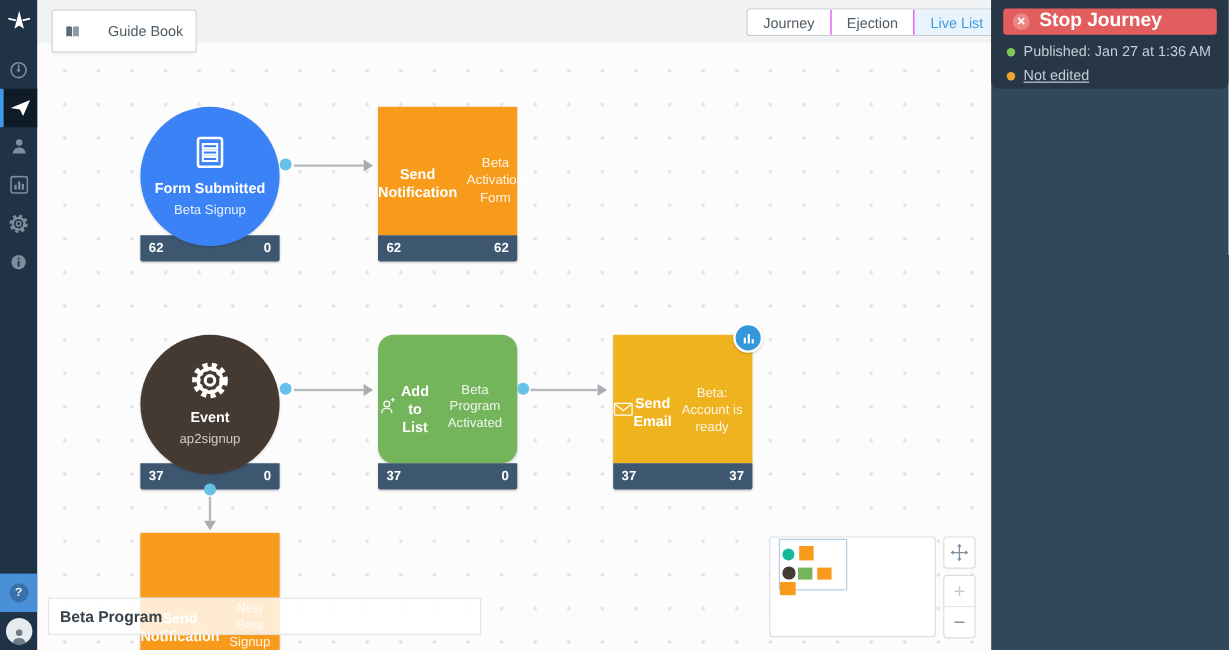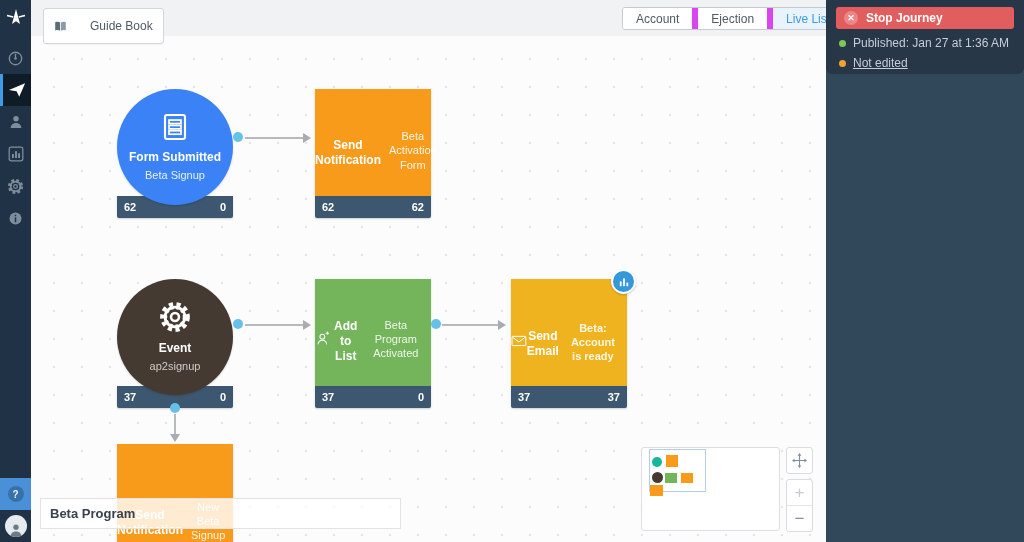--- a/index.html
+++ b/index.html
@@ -18,34 +18,34 @@
 
   
   .canvas { position:absolute; left:31px; top:0; width:795px; height:542px; background-color:#fcfcfd;
     background-image:radial-gradient(#e3e5e8 1.4px, transparent 1.6px);
     background-size:28px 28px; background-position:9px 17px; }
   .topstrip { position:absolute; left:31px; top:0; width:795px; height:36px; background:#f1f2f4; z-index:2; }
 
   .guide-book { position:absolute; left:43px; top:8px; height:36px; padding:0 10px; background:#fff; border:1px solid #d3d7db; border-radius:3px; display:flex; align-items:center; gap:23px; font-size:12px; color:#4e5a64; z-index:5; box-shadow:0 1px 1px rgba(0,0,0,0.04); cursor:pointer; }
 
   .tab-group { position:absolute; left:622px; top:7px; height:23px; display:flex; border:1px solid #c7ccd1; border-radius:3px; overflow:hidden; background:#fff; z-index:5; }
-  .tab { padding:0 13px; display:flex; align-items:center; font-size:12px; color:#4e5a64; border-left:6px solid #d946ef; cursor:pointer; background:#fff; }
+  .tab { padding:0 13px; display:flex; align-items:center; font-size:12px; color:#4e5a64; border-left:1px solid #d946ef; cursor:pointer; background:#fff; }
   .tab:first-child { border-left:none; }
   .tab.active { background:#e9f3fc; color:#3f9ae0; }
 
   
   .node { position:absolute; width:116px; height:129px; z-index:4; cursor:pointer; }
   .stats-bar { position:absolute; bottom:0; left:0; width:100%; height:22px; background:#3d5770; border-radius:0 0 2px 2px; display:flex; align-items:center; justify-content:space-between; padding:0 7px; color:#fff; font-size:11px; font-weight:bold; box-shadow:0 1px 2px rgba(0,0,0,0.18); }
   .node-circle { position:absolute; left:0; top:0; width:116px; height:116px; border-radius:50%; display:flex; flex-direction:column; align-items:center; justify-content:center; text-align:center; z-index:2; box-shadow:0 1px 2px rgba(0,0,0,0.15); }
   .node-body { position:absolute; left:0; top:0; width:116px; height:107px; display:flex; flex-direction:row; align-items:center; text-align:center; padding-top:13px; box-shadow:0 1px 2px rgba(0,0,0,0.15); }
   .node-body.tall { height:129px; }
   .node-title { color:#fff; font-size:12px; font-weight:bold; margin-top:7px; line-height:1.25; }
   .node-sub { color:rgba(255,255,255,0.88); font-size:11px; margin-top:3px; line-height:1.3; padding:0 8px; }
   .bg-teal { background:#3b82f6; } .bg-orange { background:#f89b1b; }
-  .bg-brown { background:#453a31; } .bg-green { background:#74b45b; } .bg-yellow { background:#eeb31f; }
+  .bg-brown { background:#453a31; } .bg-green { background:#74b45b;border-radius:13px; } .bg-yellow { background:#eeb31f; }
 
   .stats-badge { position:absolute; right:-9px; top:-10px; width:25px; height:25px; border-radius:50%; background:#3598db; border:2px solid #fff; display:flex; align-items:center; justify-content:center; z-index:6; cursor:pointer; box-shadow:0 1px 2px rgba(0,0,0,0.2); }
 
   
   .dot { position:absolute; width:10px; height:10px; border-radius:50%; background:#65c1e8; z-index:5; }
   .arrow-h { position:absolute; height:2px; background:#b6babd; z-index:3; }
   .arrow-h::after { content:""; position:absolute; right:-8px; top:-4px; border-left:8px solid #a9adb1; border-top:5px solid transparent; border-bottom:5px solid transparent; }
   .arrow-v { position:absolute; width:2px; background:#b6babd; z-index:3; }
   .arrow-v::after { content:""; position:absolute; bottom:-8px; left:-4px; border-top:8px solid #a9adb1; border-left:5px solid transparent; border-right:5px solid transparent; }
 
@@ -60,21 +60,21 @@
   .zoom-group { position:absolute; left:786px; top:479px; width:27px; height:53px; background:#fff; border:1px solid #d9dde1; border-radius:3px; z-index:8; display:flex; flex-direction:column; }
   .zoom-btn { flex:1; display:flex; align-items:center; justify-content:center; font-size:17px; cursor:pointer; }
   .zoom-btn.zin { color:#c6ccd2; border-bottom:1px solid #e4e7ea; }
   .zoom-btn.zout { color:#7f8f9d; }
 
   
   .right-panel { position:absolute; left:826px; top:0; width:198px; height:542px; background:#31485b; z-index:20; }
   .panel-card { position:absolute; left:0; top:0; width:198px; height:74px; background:#273748; border-radius:0 0 6px 6px; }
   .stop-btn { position:absolute; left:10px; top:7px; width:178px; height:22px; background:#e25d5d; border-radius:3px; display:flex; align-items:center; gap:8px; padding-left:8px; cursor:pointer; }
   .stop-x { width:14px; height:14px; border-radius:50%; background:#ee8585; color:#fff; font-size:9px; font-weight:bold; display:flex; align-items:center; justify-content:center; }
-  .stop-label { color:#fff; font-size:12px; font-weight:bold; }
+  .stop-label { color:#fff; font-size:16px; font-weight:bold; }
   .status-row { position:absolute; left:13px; display:flex; align-items:center; gap:7px; font-size:12px; color:#c5cdd6; }
   .status-dot { width:7px; height:7px; border-radius:50%; }
 
   svg { display:block; }
 </style>
 </head>
 <body>
 
 <div class="app">
 
@@ -145,21 +145,21 @@
 
   <div class="guide-book">
     <svg width="13" height="13" viewBox="0 0 16 14">
       <path d="M1.5 1.8c2.2-.9 4.3-.8 6 .4v10c-1.7-1.2-3.8-1.3-6-.4z" fill="#5b6b77"></path>
       <path d="M14.5 1.8c-2.2-.9-4.3-.8-6 .4v10c1.7-1.2 3.8-1.3 6-.4z" fill="#8d9aa5"></path>
     </svg>
     <span>Guide Book</span>
   </div>
 
   <div class="tab-group">
-    <div class="tab">Account</div>
+    <div class="tab">Journey</div>
     <div class="tab">Ejection</div>
     <div class="tab active">Live List</div>
   </div>
 
   <div class="node" style="left:117px; top:89px;">
     <div class="stats-bar">
       <span>62</span>
       <span>0</span>
     </div>
     <div class="node-circle bg-teal">
@@ -230,21 +230,21 @@
         <rect x="8.5" y="4" width="3" height="13" fill="#fff"></rect>
         <rect x="14" y="11" width="3" height="6" fill="#fff"></rect>
       </svg>
     </div>
     <div class="node-body bg-yellow" style="padding-top:16px;">
       <svg width="36" height="26" viewBox="0 0 24 17">
         <rect x="1.5" y="1.5" width="21" height="14" rx="1" fill="none" stroke="#fff" stroke-width="1.5"></rect>
         <path d="M2 2.5 l10 7.5 10-7.5" fill="none" stroke="#fff" stroke-width="1.5"></path>
       </svg>
       <div class="node-title">Send Email</div>
-      <div class="node-sub" style="max-width:104px;font-weight:bold;">Beta: Account is ready</div>
+      <div class="node-sub" style="max-width:104px;">Beta: Account is ready</div>
     </div>
     <div class="stats-bar">
       <span>37</span>
       <span>37</span>
     </div>
   </div>
 
   <div class="node" style="left:117px; top:444px;">
     <div class="node-body bg-orange tall" style="padding-top:22px;">
       <svg width="36" height="28" viewBox="0 0 26 20">

